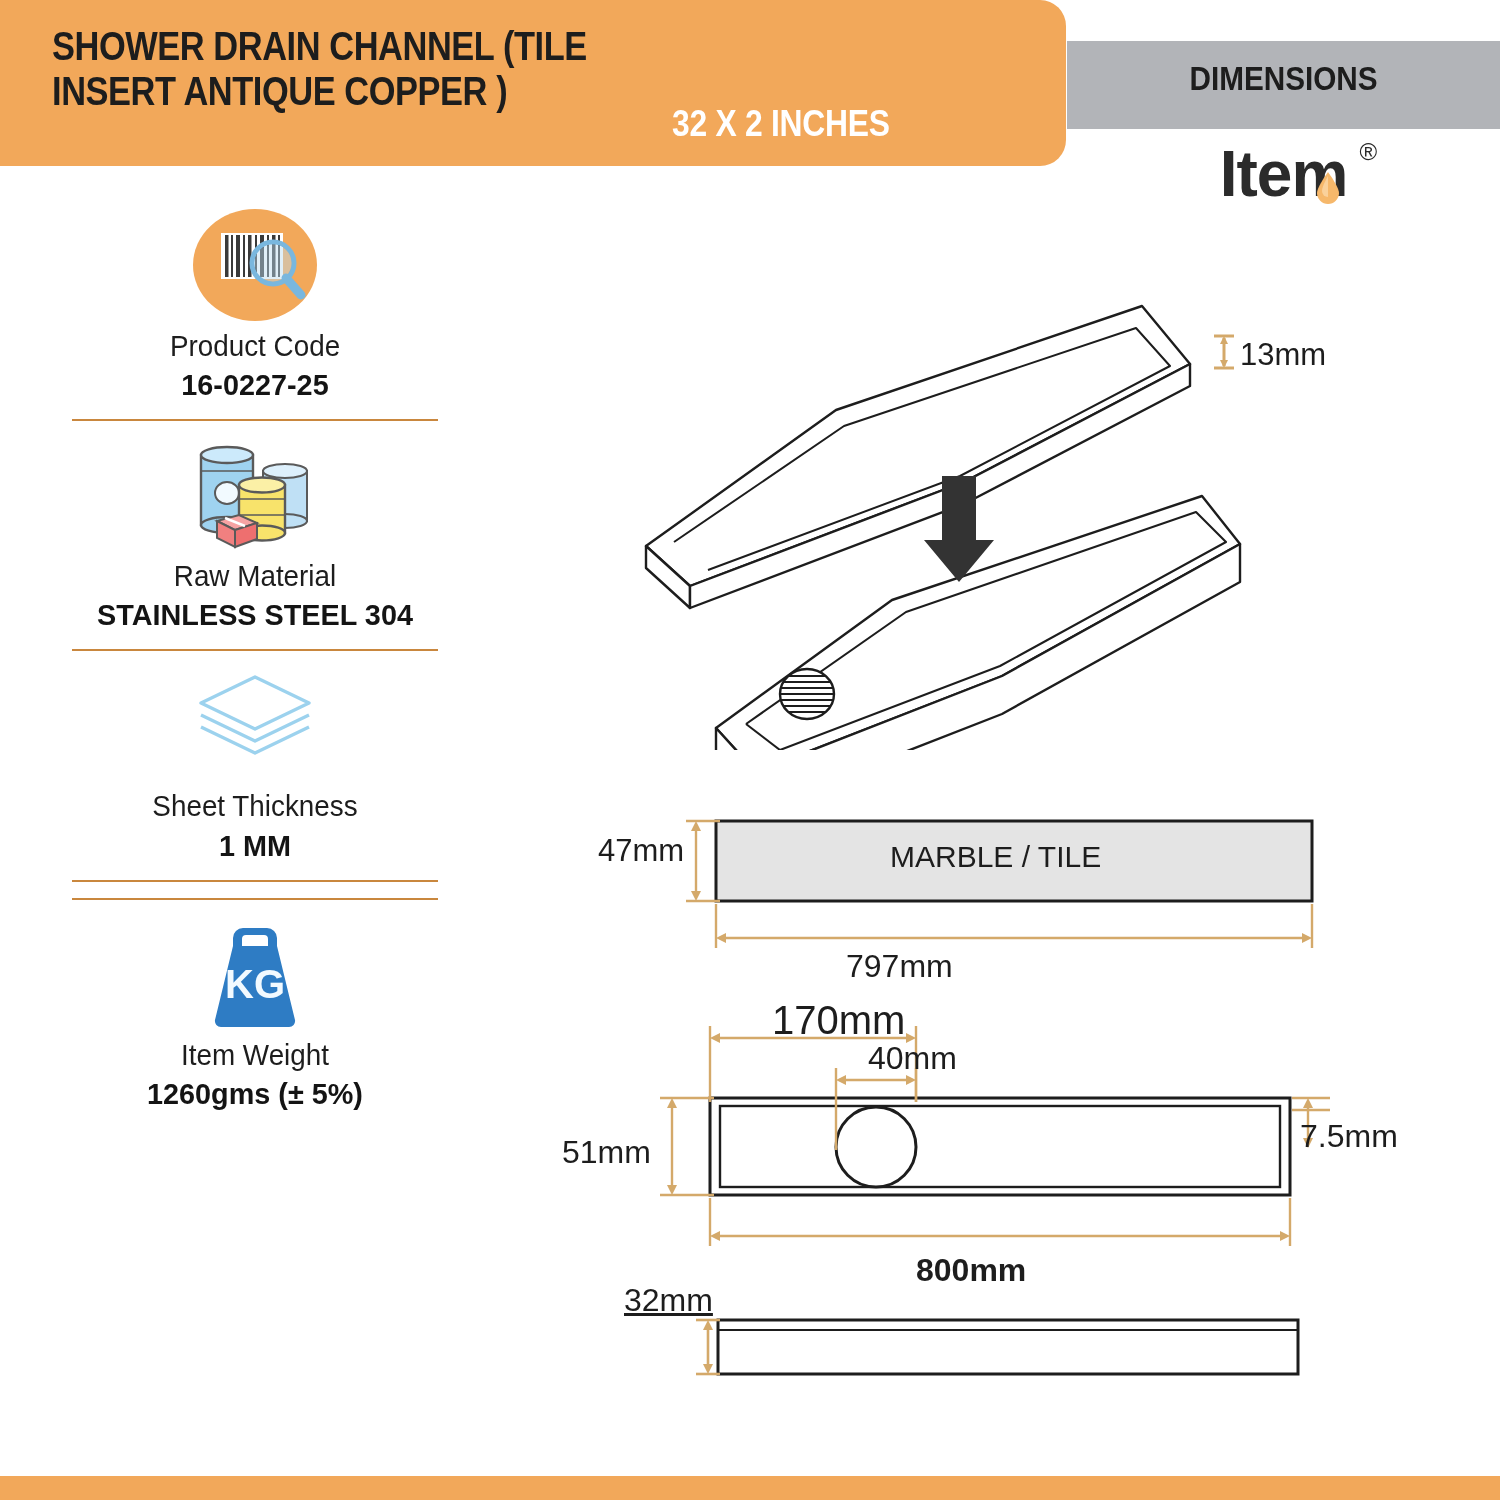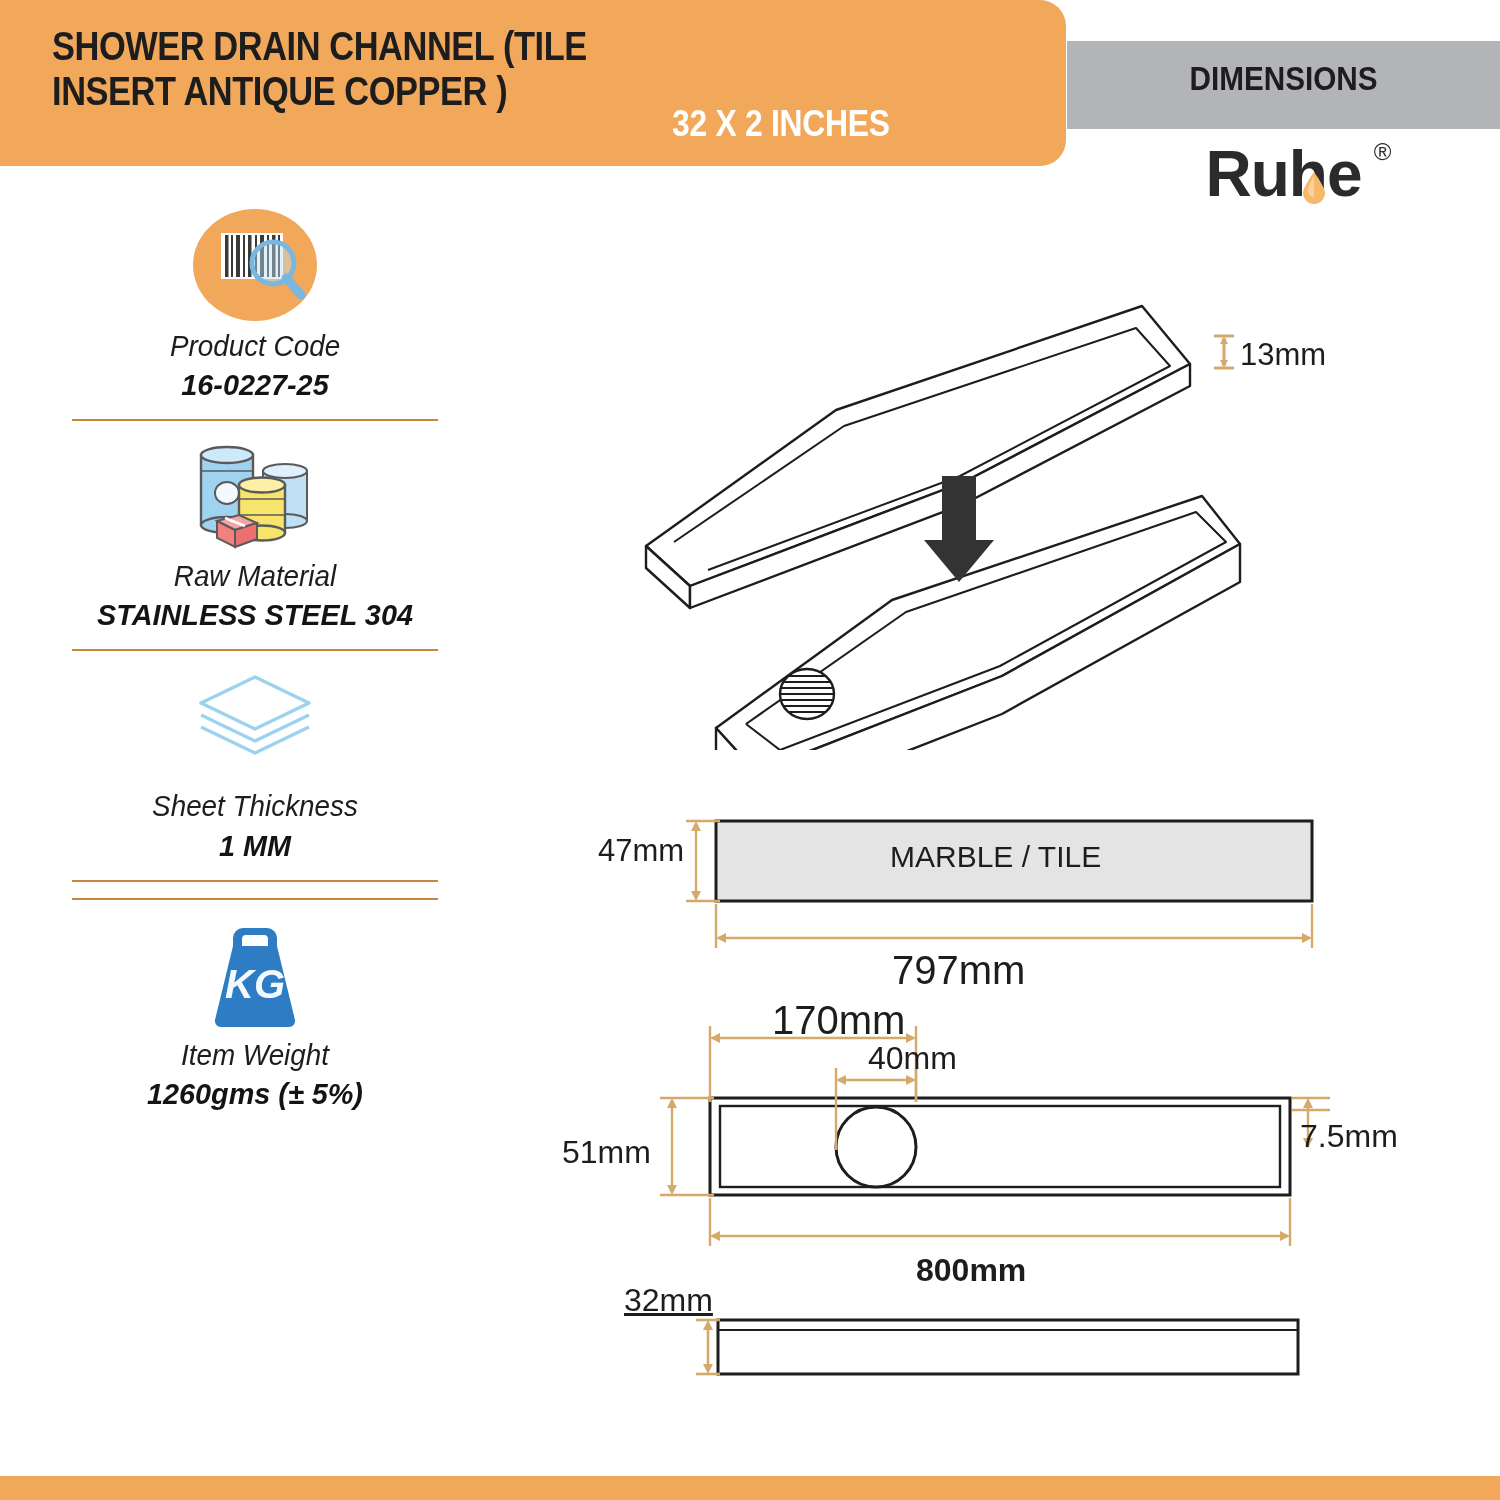--- a/index.html
+++ b/index.html
@@ -47,21 +47,21 @@
     font-size:64px;font-weight:bold;color:#2b2b2b;
     letter-spacing:-1px;line-height:1;
   }
   .logo-reg{
     position:absolute;right:-30px;top:-4px;
     font-size:24px;color:#2b2b2b;font-weight:normal;
   }
   .logo-drop{position:absolute;left:95px;top:28px;}
 
   
-  .spec-col{position:absolute;left:60px;top:205px;width:390px;font-style:italic;}
+  .spec-col{position:absolute;left:60px;top:205px;width:390px;}
   .spec{text-align:center;}
   .spec-ico{height:120px;display:flex;align-items:flex-start;justify-content:center;}
   .spec-name{
     font-size:29px;color:#1d1d1d;line-height:1.18;margin-top:4px;
     transform:scaleX(0.96);
   }
   .spec-val{
     font-size:30px;font-weight:bold;color:#141414;line-height:1.2;margin-top:4px;
     transform:scaleX(0.96);
   }
@@ -86,21 +86,21 @@
 
   <div class="hdr-orange"></div>
   <div class="hdr-title">SHOWER DRAIN CHANNEL (TILE INSERT ANTIQUE COPPER )</div>
   <div class="hdr-size">32 X 2 INCHES</div>
 
   <div class="hdr-gray"></div>
   <div class="hdr-dim-label">DIMENSIONS</div>
 
   <div class="logo-wrap">
     <div class="logo">
-      <span class="logo-text">Ruhe</span>
+      <span class="logo-text">Item</span>
       <span class="logo-reg">®</span>
       <svg class="logo-drop" width="26" height="34" viewBox="0 0 26 34">
         <path d="M13 2 C13 2 24 17 24 23 A11 11 0 0 1 2 23 C2 17 13 2 13 2 Z" fill="#F6B86B"></path>
         <path d="M13 6 C13 6 7 16 7 21 A6 6 0 0 0 13 27 Z" fill="#FBD7A8" opacity="0.8"></path>
       </svg>
     </div>
   </div>
 
   <div class="spec-col">
 
@@ -266,21 +266,21 @@
       <g stroke="#D4A96A" stroke-width="2.4">
         <line x1="126" y1="114" x2="126" y2="158"></line>
         <line x1="722" y1="114" x2="722" y2="158"></line>
         <line x1="130" y1="148" x2="718" y2="148"></line>
         <polygon points="126,148 136,143 136,153" fill="#D4A96A" stroke="none"></polygon>
         <polygon points="722,148 712,143 712,153" fill="#D4A96A" stroke="none"></polygon>
       </g>
     </svg>
   </div>
   <div class="dimtxt" style="left:598px;top:833px;">47mm</div>
-  <div class="dimtxt" style="left:892px;top:948px;font-size:40px;">797mm</div>
+  <div class="dimtxt" style="left:846px;top:948px;font-size:32px;">797mm</div>
   <div class="dimtxt" style="left:890px;top:840px;font-size:30px;">MARBLE / TILE</div>
 
   <div class="draw" style="left:540px;top:990px;width:880px;height:300px;">
     <svg width="880" height="300" viewBox="0 0 880 300">
 
       <rect x="170" y="108" width="580" height="97" fill="#ffffff" stroke="#1d1d1d" stroke-width="3"></rect>
       <rect x="180" y="116" width="560" height="81" fill="#ffffff" stroke="#1d1d1d" stroke-width="2.4"></rect>
 
       <ellipse cx="336" cy="157" rx="40" ry="40" fill="#ffffff" stroke="#1d1d1d" stroke-width="3"></ellipse>
 

